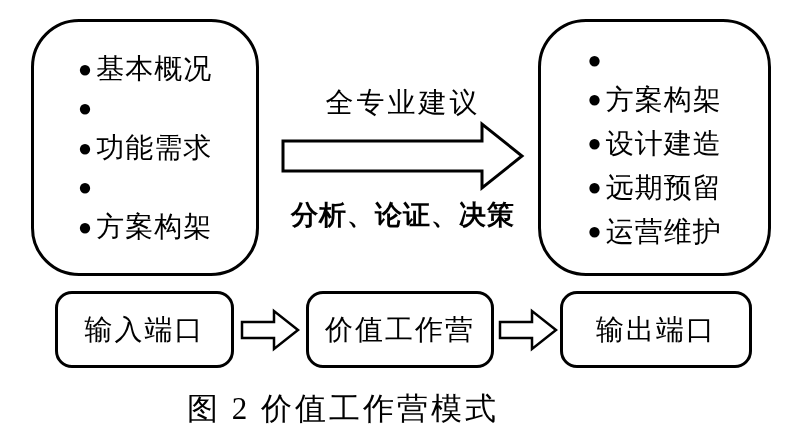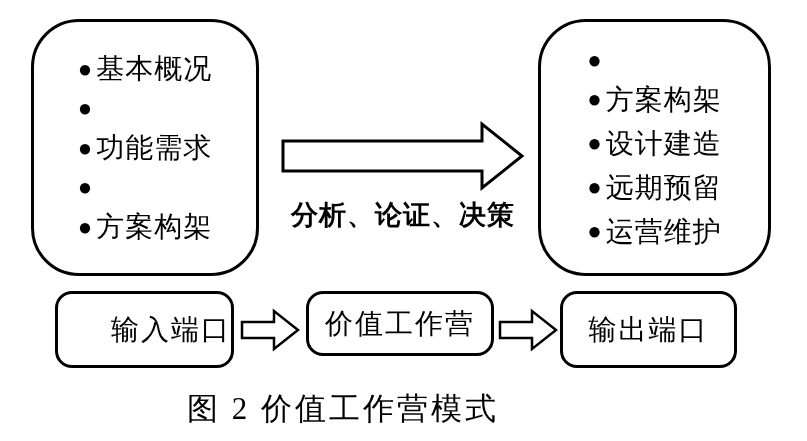--- a/index.html
+++ b/index.html
@@ -73,23 +73,23 @@
       border-radius: 17px;
       background: #ffffff;
       display: flex;
       justify-content: center;
       align-items: center;
       font-size: 28px;
       letter-spacing: 2px;
       white-space: nowrap;
       box-sizing: border-box;
     }
-    .flow-input    { left: 55px;  top: 291px; width: 179px; height: 77px; justify-content: flex-end; }
-    .flow-workshop { left: 306px; top: 291px; width: 188px; height: 65px; justify-content: center; }
-    .flow-output   { left: 560px; top: 291px; width: 177px; height: 77px; }
+    .flow-input    { left: 55px;  top: 291px; width: 179px; height: 77px; }
+    .flow-workshop { left: 306px; top: 291px; width: 188px; height: 77px; justify-content: center; }
+    .flow-output   { left: 560px; top: 291px; width: 192px; height: 77px; }
     .small-arrow-1 { position: absolute; left: 240px; top: 307px; width: 62px; height: 46px; }
     .small-arrow-2 { position: absolute; left: 498px; top: 307px; width: 62px; height: 46px; }
     .caption {
       position: absolute;
       left: 0; top: 388px; width: 686px;
       text-align: center;
       font-size: 31px;
       letter-spacing: 3px;
       white-space: nowrap;
     }
@@ -139,20 +139,21 @@
         <span class="bullet">●</span>
         <span>远期预留</span>
       </div>
       <div class="list-item">
         <span class="bullet">●</span>
         <span>运营维护</span>
       </div>
     </div>
   </div>
 
+  <div class="arrow-label-top">全专业建议</div>
 
   <svg class="main-arrow" viewBox="0 0 245 74" xmlns="http://www.w3.org/2000/svg">
     <polygon points="3,22 202,22 202,5 242,37 202,69 202,52 3,52" fill="#ffffff" stroke="#000000" stroke-width="3" stroke-linejoin="miter"></polygon>
   </svg>
 
   <div class="arrow-label-bottom">分析、论证、决策</div>
 
   <div class="flow-box flow-input">
     <span>输入端口</span>
   </div>

